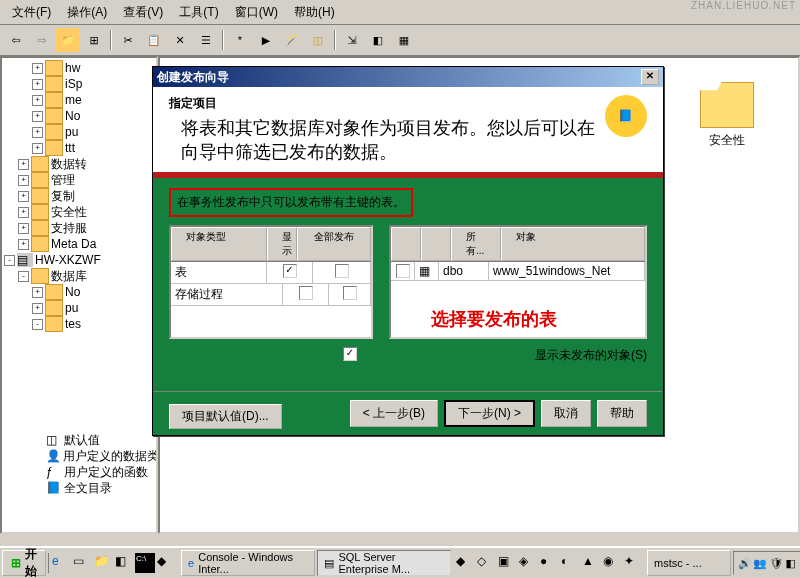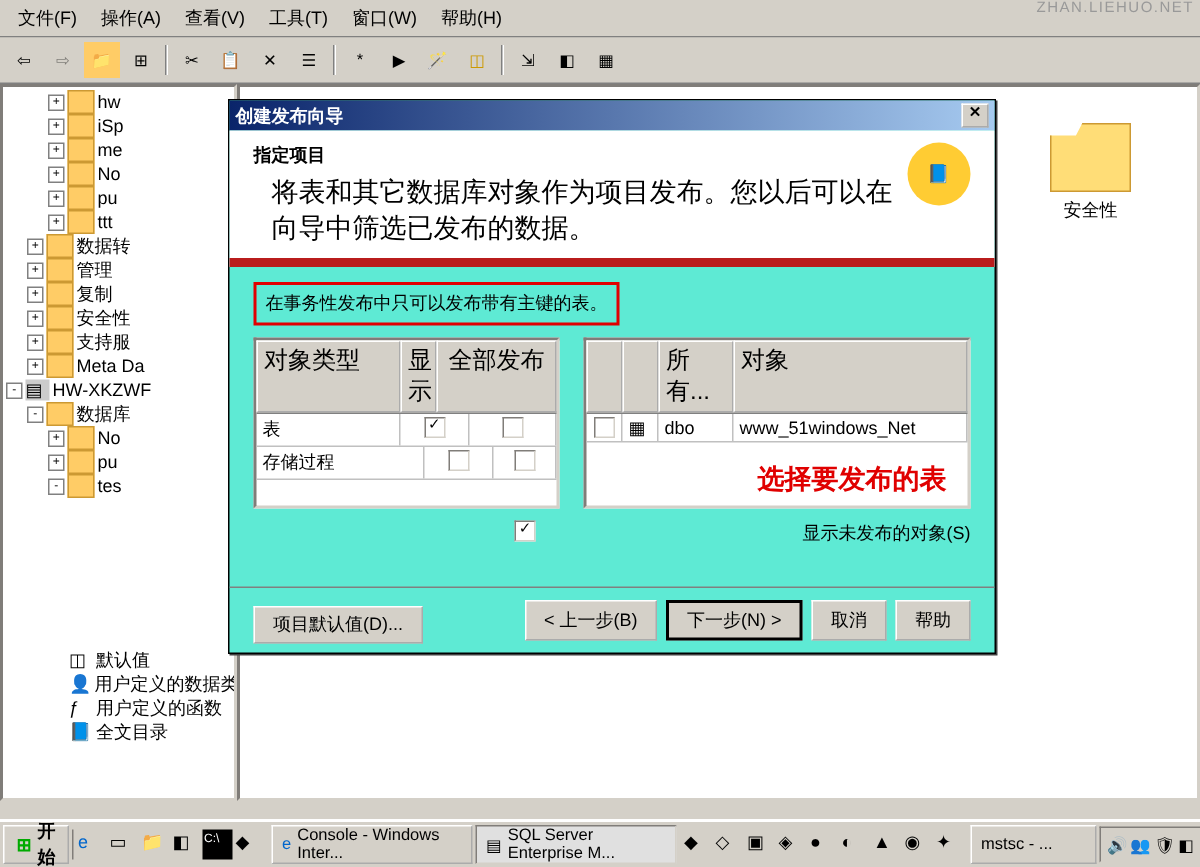--- a/index.html
+++ b/index.html
@@ -10,41 +10,41 @@
 .tb-btn{width:22px;height:22px;border:1px solid transparent;display:flex;align-items:center;justify-content:center;font-size:11px}
 .main{display:flex;height:478px}
 .tree{width:150px;background:#fff;border:2px inset #d4d0c8;overflow:hidden;padding:2px}
 .tree-item{display:flex;align-items:center;height:16px;gap:2px;white-space:nowrap}
 .tree-ico{width:16px;height:14px;display:inline-block}
 .folder{background:#ffcc66;border:1px solid #cc9933}
 .plus{width:9px;height:9px;border:1px solid #808080;font-size:8px;line-height:7px;text-align:center;background:#fff}
 .desk{flex:1;background:#fff;position:relative;border:2px inset #d4d0c8}
 .desk-ico{position:absolute;top:24px;left:540px;text-align:center;font-size:12px}
 .desk-folder{width:52px;height:44px;background:#ffdd77;border:1px solid #cc9933;margin:0 auto 4px auto;clip-path:polygon(0 18%,32% 18%,40% 0,100% 0,100% 100%,0 100%)}
-.wiz{position:absolute;left:152px;top:66px;width:510px;height:368px;background:#5eead4;border:1px solid #000;box-shadow:1px 1px 0 #404040}
+.wiz{position:absolute;left:152px;top:66px;width:510px;height:368px;background:#15803d;border:1px solid #000;box-shadow:1px 1px 0 #404040}
 .wiz-title{height:20px;background:linear-gradient(to right,#0a246a,#a6caf0);color:#fff;font-weight:bold;display:flex;align-items:center;padding:0 4px;justify-content:space-between}
 .wiz-close{width:16px;height:14px;background:#d4d0c8;border:1px outset #fff;color:#000;font-size:10px;text-align:center;line-height:12px;font-family:Arial}
 .wiz-hdr{background:#fff;border-bottom:6px solid #b91c1c;padding:8px 16px;display:flex}
 .wiz-hdr-txt{flex:1}
 .wiz-hdr h3{margin:0 0 4px 0;font-size:12px;font-weight:bold}
 .wiz-hdr p{margin:0 0 0 12px;font-size:18px}
 .wiz-ico{width:42px;height:42px;background:#ffcc33;border-radius:50%;display:flex;align-items:center;justify-content:center}
 .wiz-body{padding:10px 16px}
 .redbox{border:2px solid #e00000;padding:4px 6px;color:#000;margin-bottom:8px;display:inline-block}
 .grids{display:flex;gap:16px}
 .grid{border:2px inset #d4d0c8;background:#fff;height:110px}
 .grid.left{width:200px}
 .grid.right{flex:1;position:relative}
 .grid-hd{display:flex;background:#d4d0c8;border-bottom:1px solid #808080}
-.gh{border:1px outset #fff;padding:2px 4px;font-size:16px;box-sizing:border-box}
+.gh{border:1px outset #fff;padding:2px 14px;font-size:10px;box-sizing:border-box}
 .grid-row{display:flex;border-bottom:1px solid #c0c0c0}
 .gc{padding:2px 4px;border-right:1px solid #c0c0c0;font-size:12px;box-sizing:border-box}
 .cb{width:12px;height:12px;border:1px inset #d4d0c8;background:#fff;margin:0 auto;display:block}
 .cb.on::after{content:"✓";font-size:10px;line-height:10px;display:block;text-align:center}
-.redbig{color:#e00000;font-weight:bold;font-size:18px;position:absolute;left:40px;top:80px;width:200px;text-align:right;font-family:"Microsoft YaHei","SimHei"}
+.redbig{color:#e00000;font-weight:bold;font-size:18px;position:absolute;left:40px;top:80px;width:200px;text-align:left;font-family:"Microsoft YaHei","SimHei"}
 .chk-row{margin-top:8px;display:flex;gap:4px}
 .btn{border:1px outset #fff;background:#d4d0c8;padding:3px 12px;font-size:12px;font-family:inherit}
 .btn-row{display:flex;justify-content:flex-end;gap:6px;padding:8px 16px;border-top:1px solid #808080;margin-top:6px;position:absolute;bottom:0;left:0;right:0}
 .defaults{margin-top:40px}
 .taskbar{position:absolute;bottom:0;left:0;right:0;height:30px;background:#d4d0c8;border-top:2px outset #fff;display:flex;align-items:center;padding:0 2px;gap:2px}
 .start{height:22px;border:1px outset #fff;padding:1px 8px;display:flex;align-items:center;gap:4px;font-weight:bold}
 .ql{display:flex;gap:1px;border-left:1px inset #d4d0c8;border-right:1px inset #d4d0c8;padding:0 2px}
 .ql div{width:18px;height:18px;border:1px solid transparent}
 .task-btn{height:22px;border:1px outset #fff;padding:1px 6px;min-width:120px;display:flex;align-items:center;gap:4px;font-size:11px}
 .task-btn.active{border:1px inset #d4d0c8;background:#e0e0e0}

